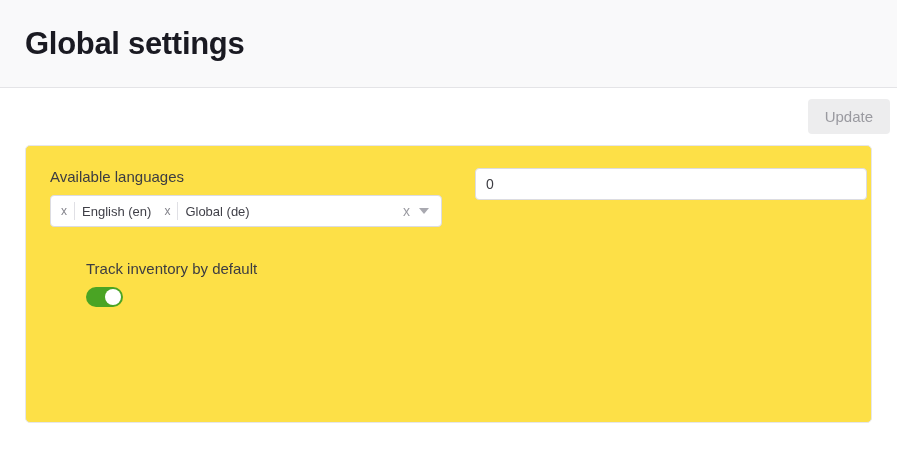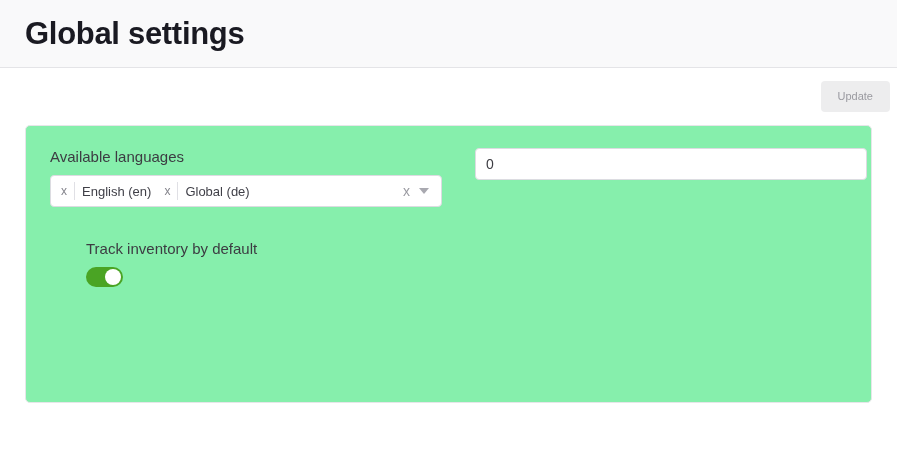--- a/index.html
+++ b/index.html
@@ -12,21 +12,21 @@
     height: 471px;
     overflow: hidden;
     background: #ffffff;
     font-family: "Liberation Sans", sans-serif;
     -webkit-font-smoothing: antialiased;
     color: #3c3c42;
   }
 
   
   .page-header {
-    height: 68px;
+    height: 88px;
     box-sizing: border-box;
     background: #f9f9fa;
     border-bottom: 1px solid #e4e4e7;
     display: flex;
     align-items: center;
     padding: 16px 25px;
   }
   .page-title {
     font-size: 31px;
     font-weight: bold;
@@ -44,30 +44,30 @@
     justify-content: flex-end;
     align-items: center;
     padding: 0 7px 0 25px;
   }
   .update-button {
     background: #ededee;
     color: #9a9aa0;
     border: none;
     border-radius: 4px;
     font-family: "Liberation Sans", sans-serif;
-    font-size: 11px;
+    font-size: 15px;
     line-height: 1;
     padding: 10px 17px;
     cursor: default;
   }
 
   
   .card {
     margin: 1px 25px 0 25px;
-    background: #86efac;
+    background: #fde047;
     border: 1px solid #e6e6e9;
     border-radius: 5px;
     box-sizing: border-box;
     padding: 22px 24px 28px 24px;
     height: 278px;
   }
   .grid {
     display: flex;
     gap: 33px;
   }

